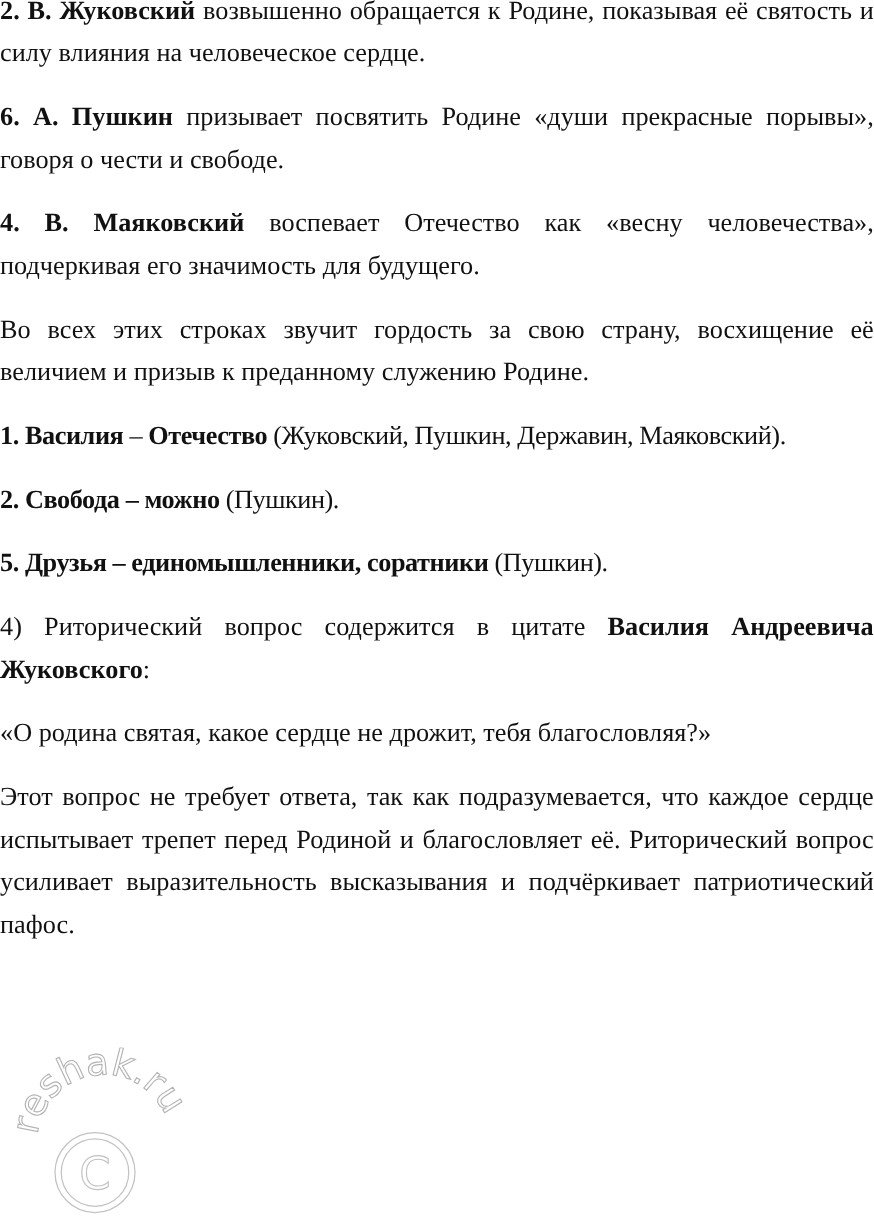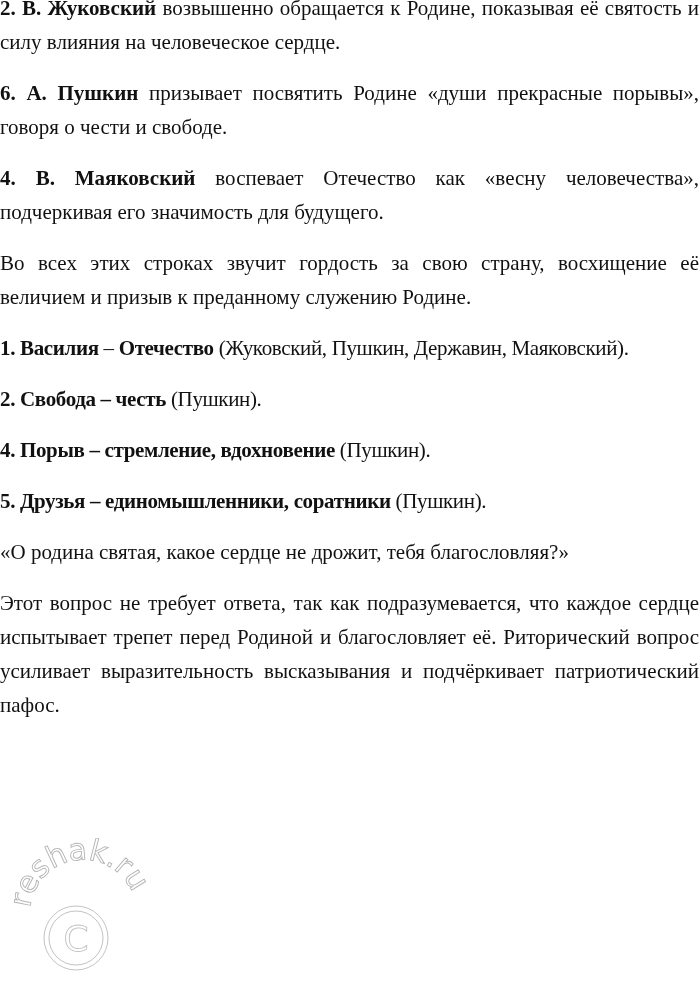--- a/index.html
+++ b/index.html
@@ -72,42 +72,38 @@
     <b>Василия</b>
     <span>–</span>
     <b>Отечество</b>
     <span>(Жуковский, Пушкин, Державин, Маяковский).</span>
   </p>
 
   <p class="nowrap-line">
     <b>2.</b>
     <b>Свобода</b>
     <b>–</b>
-    <b>честь</b>
+    <b>можно</b>
     <span>(Пушкин).</span>
   </p>
 
 
-  <p class="nowrap-line">
-    <b>4.</b>
-    <b>Порыв</b>
-    <b>–</b>
-    <b>стремление, вдохновение</b>
-    <span>(Пушкин).</span>
-  </p>
 
   <p class="nowrap-line">
     <b>5.</b>
     <b>Друзья</b>
     <b>–</b>
     <b>единомышленники, соратники</b>
     <span>(Пушкин).</span>
   </p>
 
 
+  <p>
+    <span>4) Риторический вопрос содержится в цитате </span><b>Василия Андреевича Жуковского</b><span>:</span>
+  </p>
 
   <p class="quote">
     <span>«О родина святая, какое сердце не дрожит, тебя благословляя?»</span>
   </p>
 
   <p>
     <span>Этот вопрос не требует ответа, так как подразумевается, что каждое сердце испытывает трепет перед Родиной и благословляет её. Риторический вопрос усиливает выразительность высказывания и подчёркивает патриотический пафос.</span>
   </p>
 </div>
 

